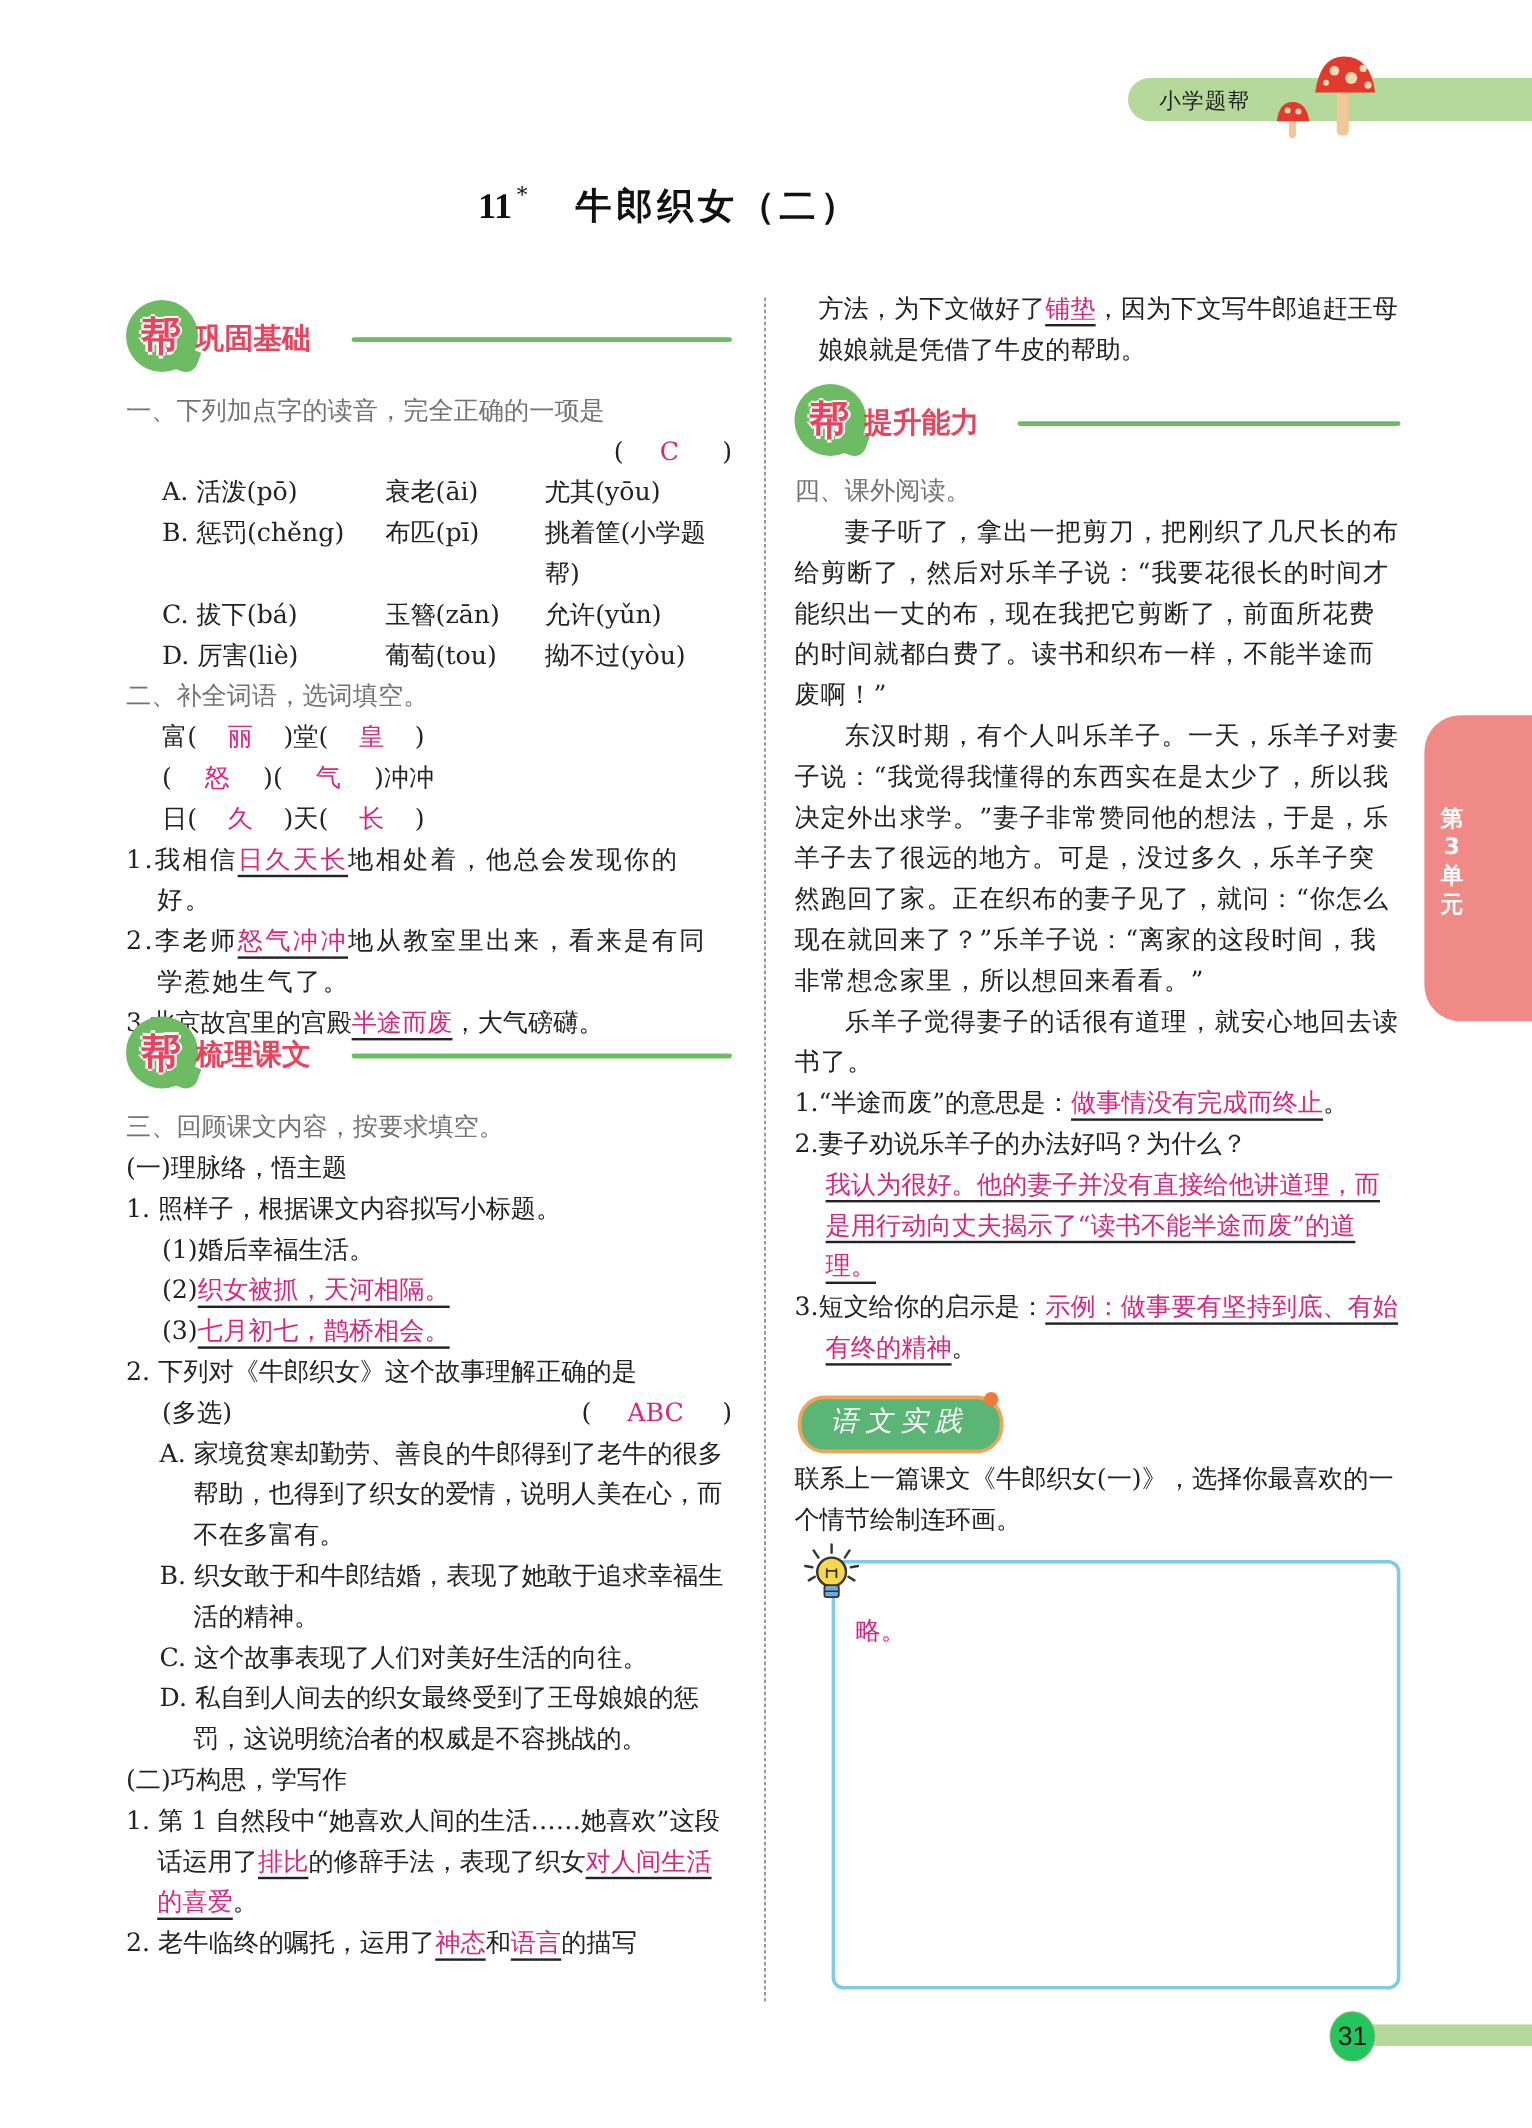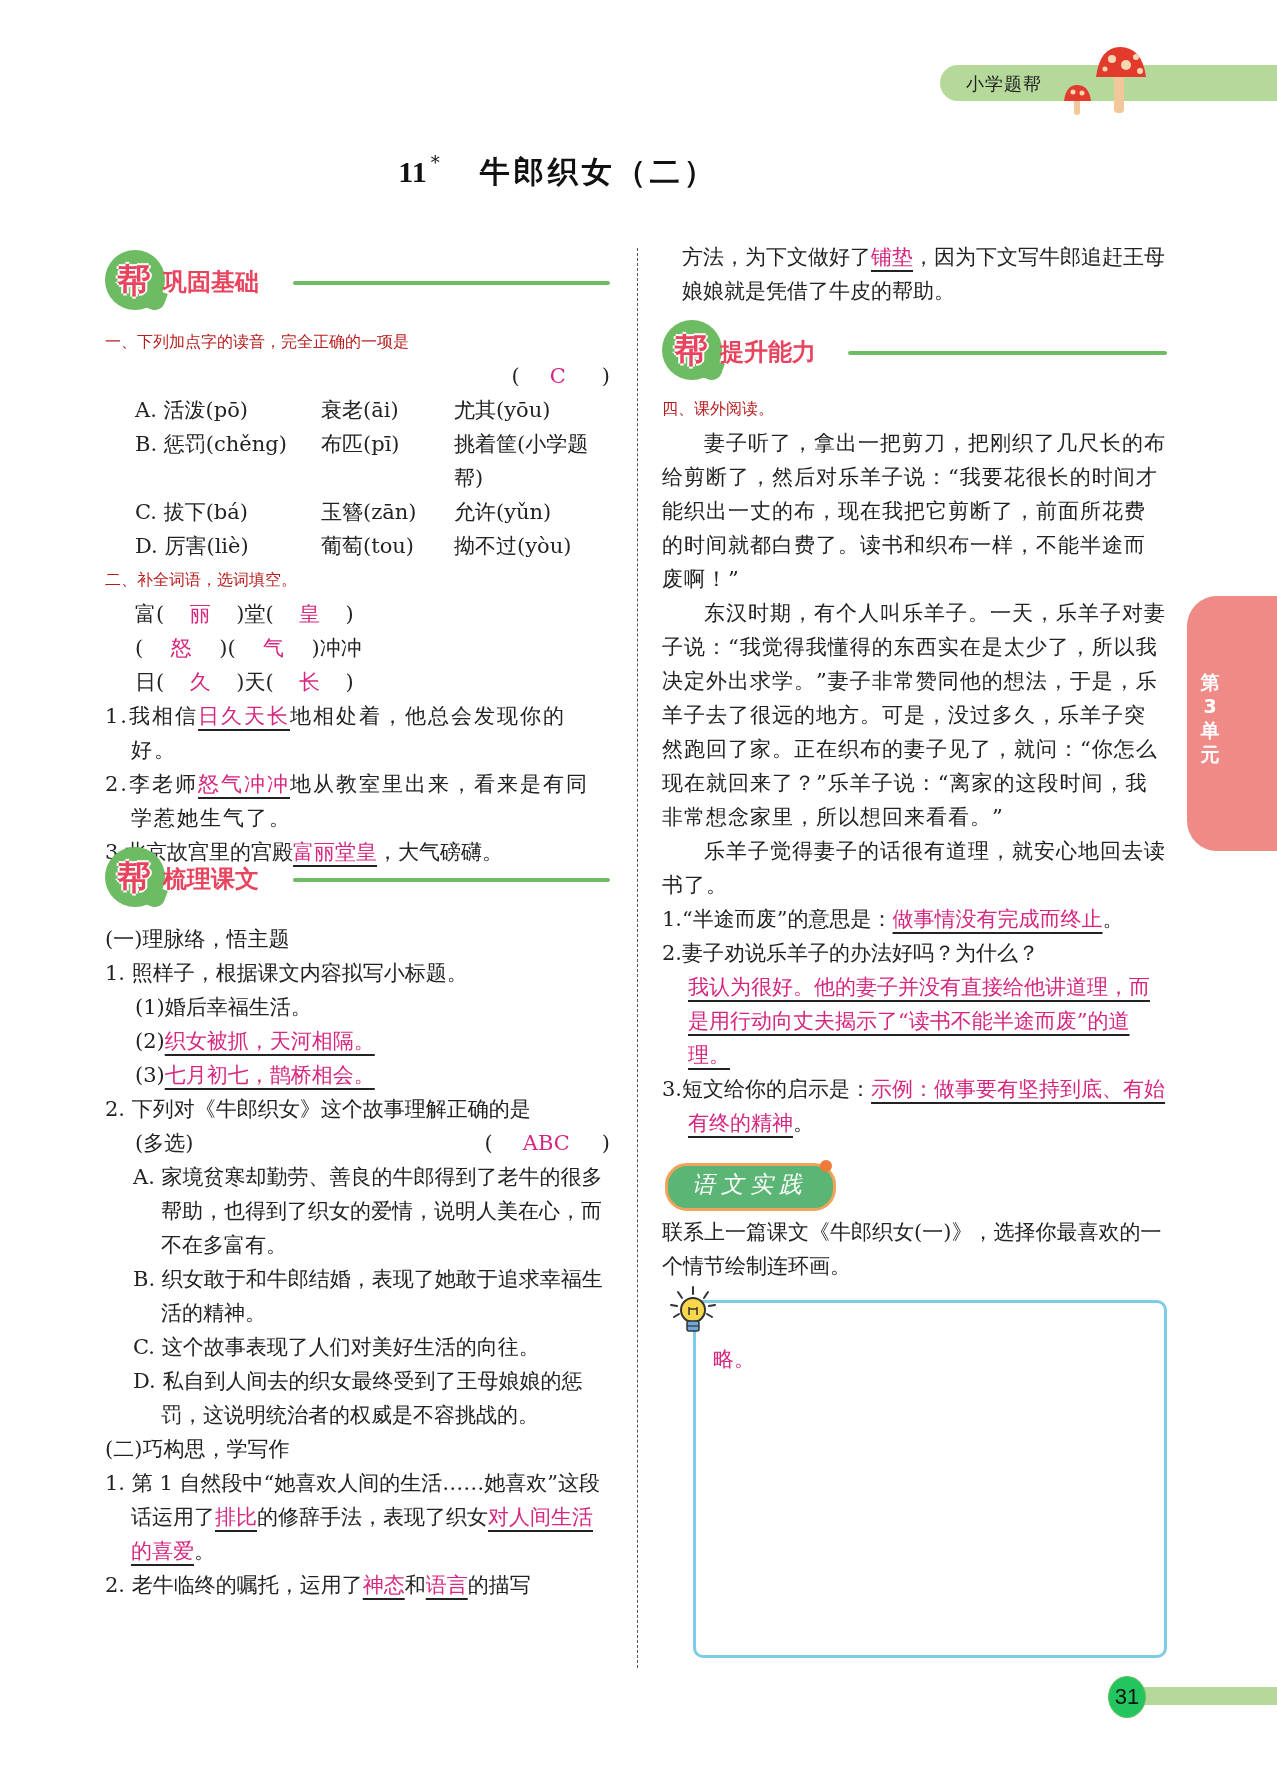--- a/index.html
+++ b/index.html
@@ -24,21 +24,21 @@
 
   
   .sec-head { height: 64px; }
   .sec-head .circle { position: absolute; left: 0; top: 2px; width: 60px; height: 60px; border-radius: 50%; background: #6dbb62; }
   .sec-head .circle::after { content: ""; position: absolute; left: 40px; top: 40px; width: 20px; height: 20px; background:#6dbb62; border-radius: 0 0 10px 0; transform: rotate(20deg); }
   .sec-head .bang { position: absolute; left: 12px; top: 10px; font-family: "DejaVu Sans", sans-serif; font-weight: bold; font-size: 34px; color: #e8445e;
                     text-shadow: 2px 0 #fff, -2px 0 #fff, 0 2px #fff, 0 -2px #fff; }
   .sec-head .label { position: absolute; left: 58px; top: 18px; font-family: "DejaVu Sans", sans-serif; font-weight: bold; font-size: 24px; color: #e8445e; }
   .sec-head .line { position: absolute; top: 33px; height: 4px; background: #6dbb62; border-radius: 2px; }
 
-  .q-title { font-family: "DejaVu Sans", sans-serif; font-size: 16px; color: #b91c1c; line-height: 34px; }
+  .q-title { font-family: "DejaVu Sans", sans-serif; font-size: 21px; color: #737373; line-height: 34px; }
   .txt { font-size: 21px; line-height: 34px; }
   .ans { color: #d6267f; font-family: "DejaVu Serif", serif; }
   .ul { text-decoration: underline; text-decoration-color: #222; text-underline-offset: 6px; }
 
   .left-col { left: 105px; width: 505px; }
   .right-col { left: 662px; width: 505px; }
 
   .grid3 { display: grid; grid-template-columns: 186px 133px 160px; }
   .fill-row { display: flex; }
 
@@ -146,32 +146,33 @@
       <span class="ans" style="width:72px;text-align:center">长</span>
       <span>)</span>
   </div>
   <div class="txt hang" style="letter-spacing:2px">
     <span>1.</span><span>我相信</span><span class="ans ul">日久天长</span><span>地相处着，他总会发现你的好。</span>
   </div>
   <div class="txt hang" style="letter-spacing:2px">
     <span>2.</span><span>李老师</span><span class="ans ul">怒气冲冲</span><span>地从教室里出来，看来是有同学惹她生气了。</span>
   </div>
   <div class="txt hang">
-    <span>3.</span><span>北京故宫里的宫殿</span><span class="ans ul">富丽堂皇</span><span>，大气磅礴。</span>
+    <span>3.</span><span>北京故宫里的宫殿</span><span class="ans ul">半途而废</span><span>，大气磅礴。</span>
   </div>
 </div>
 
 <div class="abs sec-head" style="left:105px;top:845px;width:505px">
   <div class="circle"></div>
   <span class="bang">帮</span>
   <span class="label">梳理课文</span>
   <div class="line" style="left:188px;width:317px"></div>
 </div>
 
 <div class="abs left-col" style="top:922px">
+  <div class="q-title">三、回顾课文内容，按要求填空。</div>
   <div class="txt">(一)理脉络，悟主题</div>
   <div class="txt">1. 照样子，根据课文内容拟写小标题。</div>
   <div class="txt indent1">(1)婚后幸福生活。</div>
   <div class="txt indent1"><span>(2)</span><span class="ans ul">织女被抓，天河相隔。</span></div>
   <div class="txt indent1"><span>(3)</span><span class="ans ul">七月初七，鹊桥相会。</span></div>
   <div class="txt">2. 下列对《牛郎织女》这个故事理解正确的是</div>
   <div class="txt indent1" style="display:flex;justify-content:space-between">
     <span>(多选)</span>
     <span><span>(</span><span style="display:inline-block;width:30px"></span><span class="ans">ABC</span><span style="display:inline-block;width:32px"></span><span>)</span></span>
   </div>

